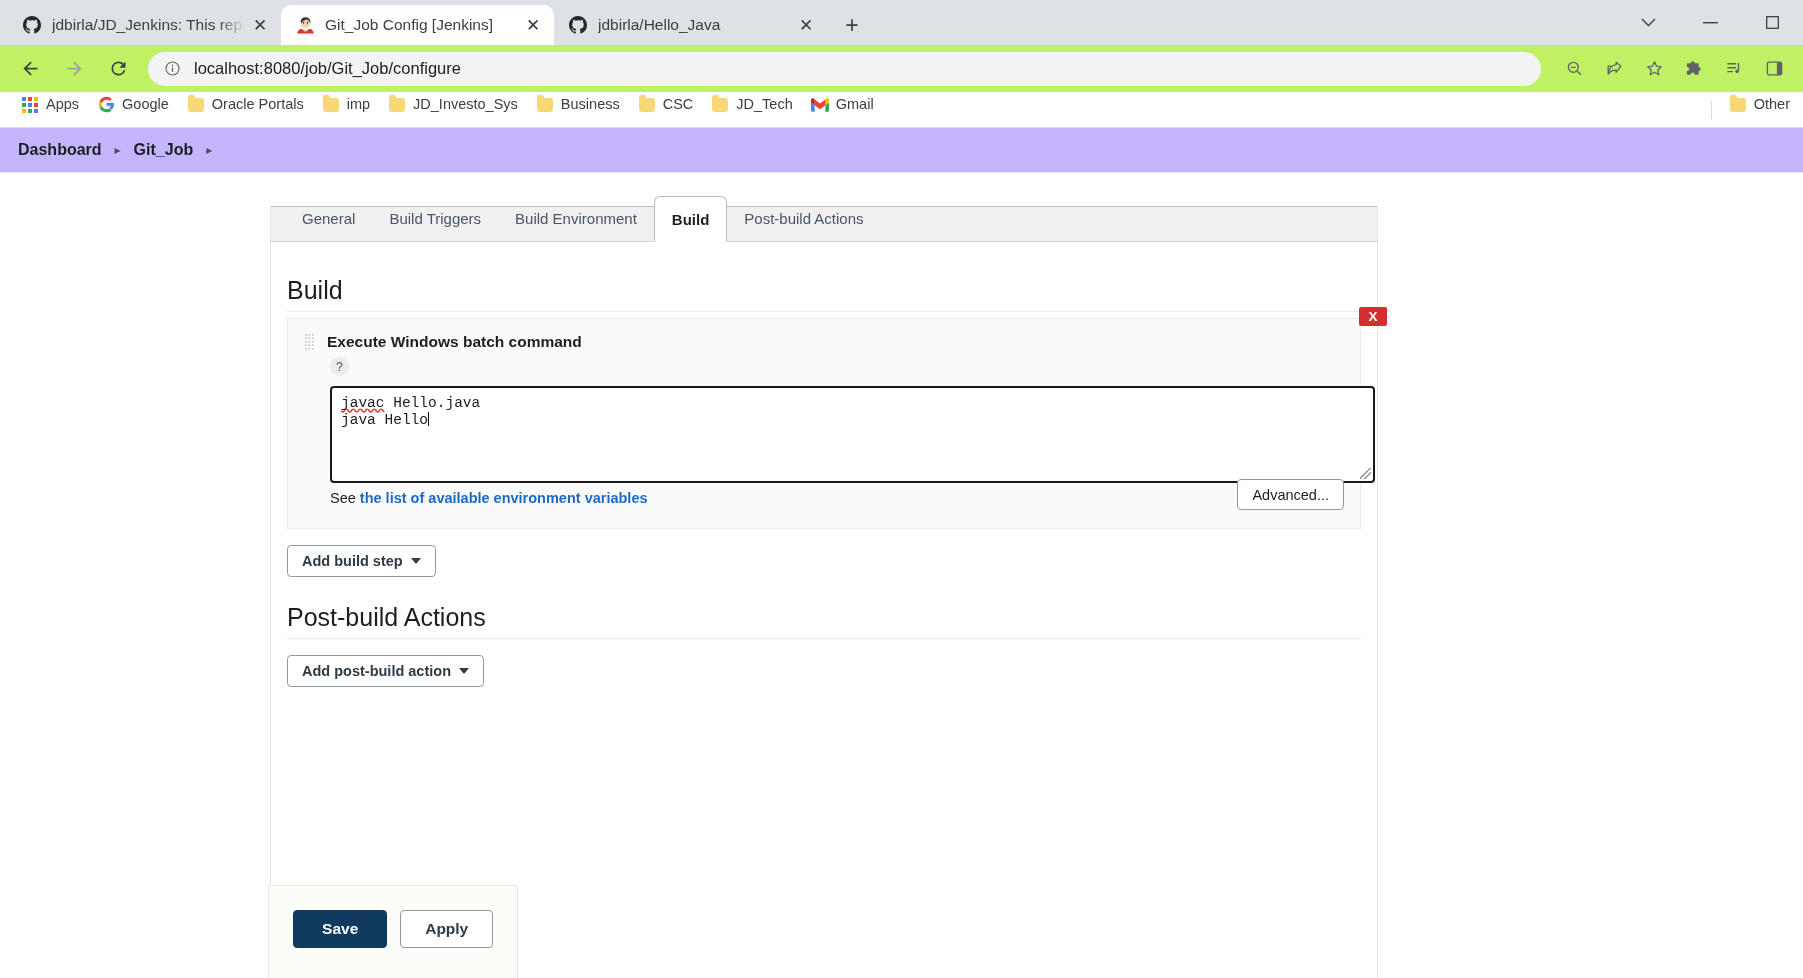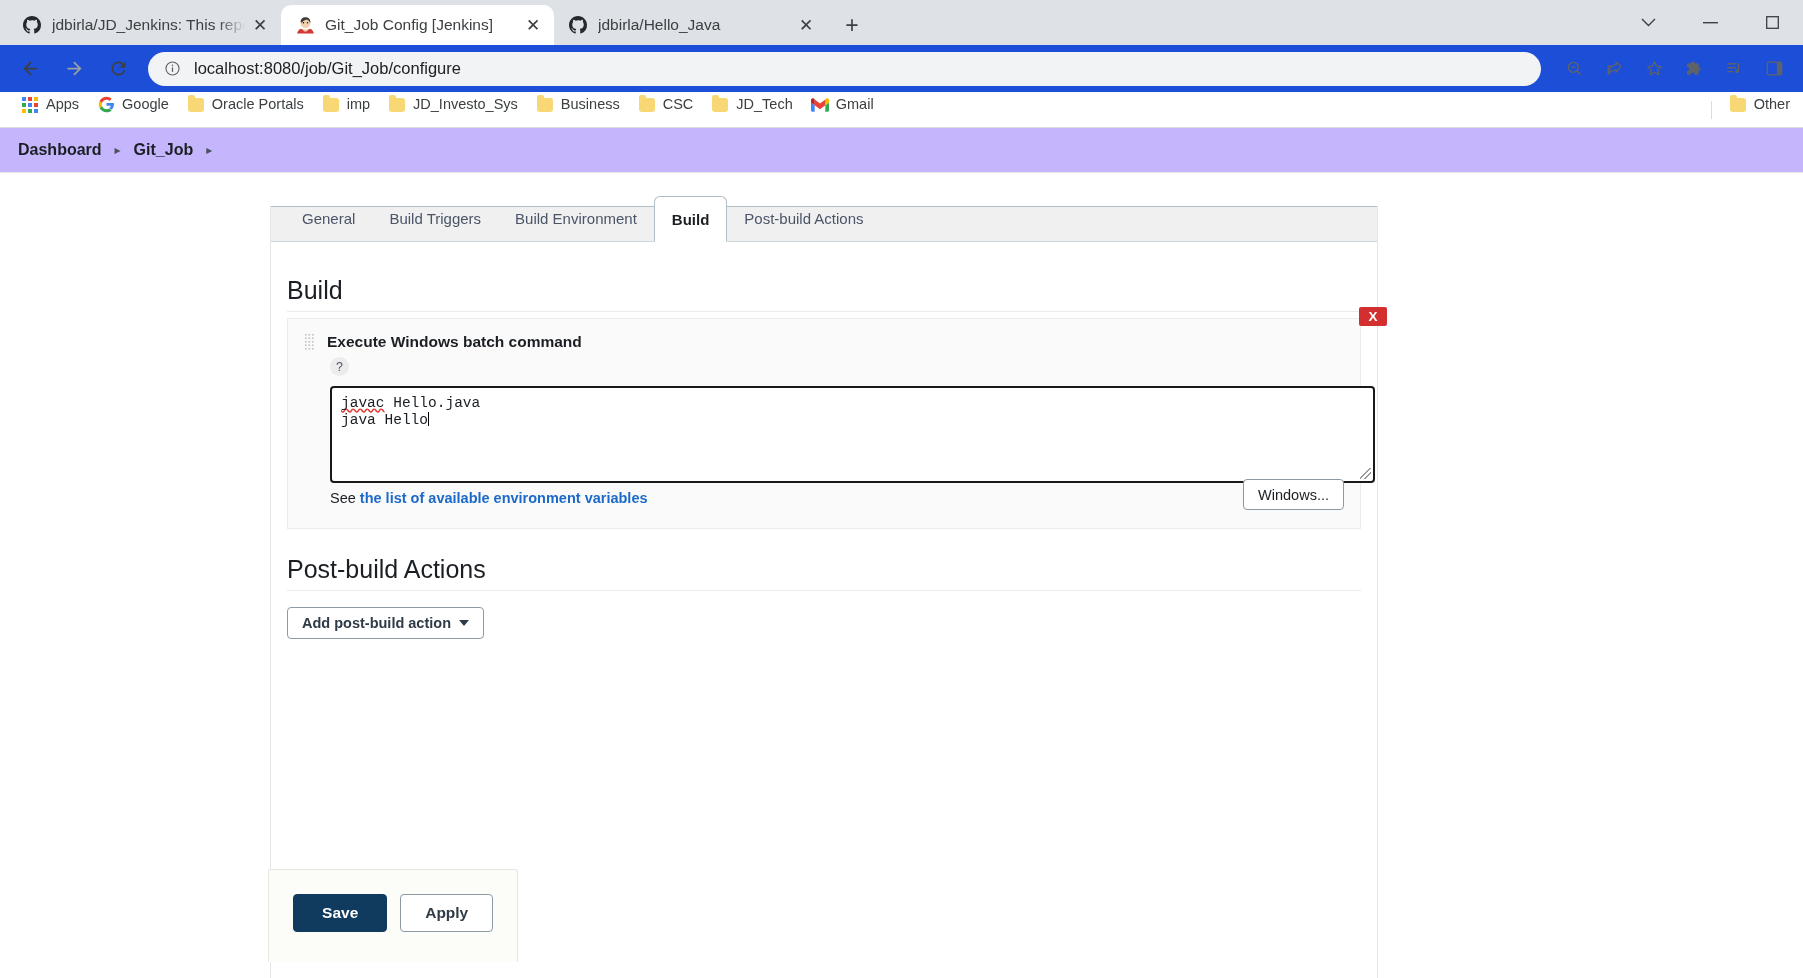--- a/index.html
+++ b/index.html
@@ -71,21 +71,21 @@
   }
   .winbtn {
     width: 62px; height: 45px;
     display: flex; align-items: center; justify-content: center;
     color: #3c4043; font-size: 15px;
   }
 
   
   .toolbar {
     height: 47px;
-    background: #1d4ed8;
+    background: #bef264;
     display: flex;
     align-items: center;
     padding: 0 12px;
     flex: 0 0 47px;
   }
   .navbtn {
     width: 36px; height: 36px;
     display: flex; align-items: center; justify-content: center;
     color: #5f6368; margin-right: 8px;
   }
@@ -339,21 +339,21 @@
     border: 1px solid #e7e7df;
     border-bottom: none;
     padding: 24px 24px 30px 24px;
     display: flex;
     gap: 13px;
     border-radius: 3px 3px 0 0;
   }
   .savebar-outer {
     position: absolute;
     left: 268px;
-    bottom: 16px;
+    bottom: 0;
     width: 214px;
     height: 108px;
     padding-left: 20px;
   }
   .btn-save {
     background: #103a5e;
     color: #ffffff;
     border: 1px solid #103a5e;
     border-radius: 4px;
     font-size: 15.5px;
@@ -632,23 +632,29 @@
             </div>
 
             <div class="help-ico">?</div>
 
 
             <div class="cmd-area"><span class="sp-err">javac</span><span> Hello.java</span>
 <span>java Hello</span><span class="caret"></span><span class="resize-grip"></span></div>
 
             <div class="see-line"><span>See </span><a href="#">the list of available environment variables</a></div>
 
-            <div class="btn advanced">Windows...</div>
+            <div class="btn advanced">Advanced...</div>
           </div>
 
+          <div class="addstep-wrap">
+            <div class="btn">
+              <span>Add build step</span>
+              <span class="caret-down"></span>
+            </div>
+          </div>
 
           <div class="pb-wrap">
             <h2 class="sect">Post-build Actions</h2>
             <div class="btn" style="margin-top:10px;">
               <span>Add post-build action</span>
               <span class="caret-down"></span>
             </div>
           </div>
 
         </div>

